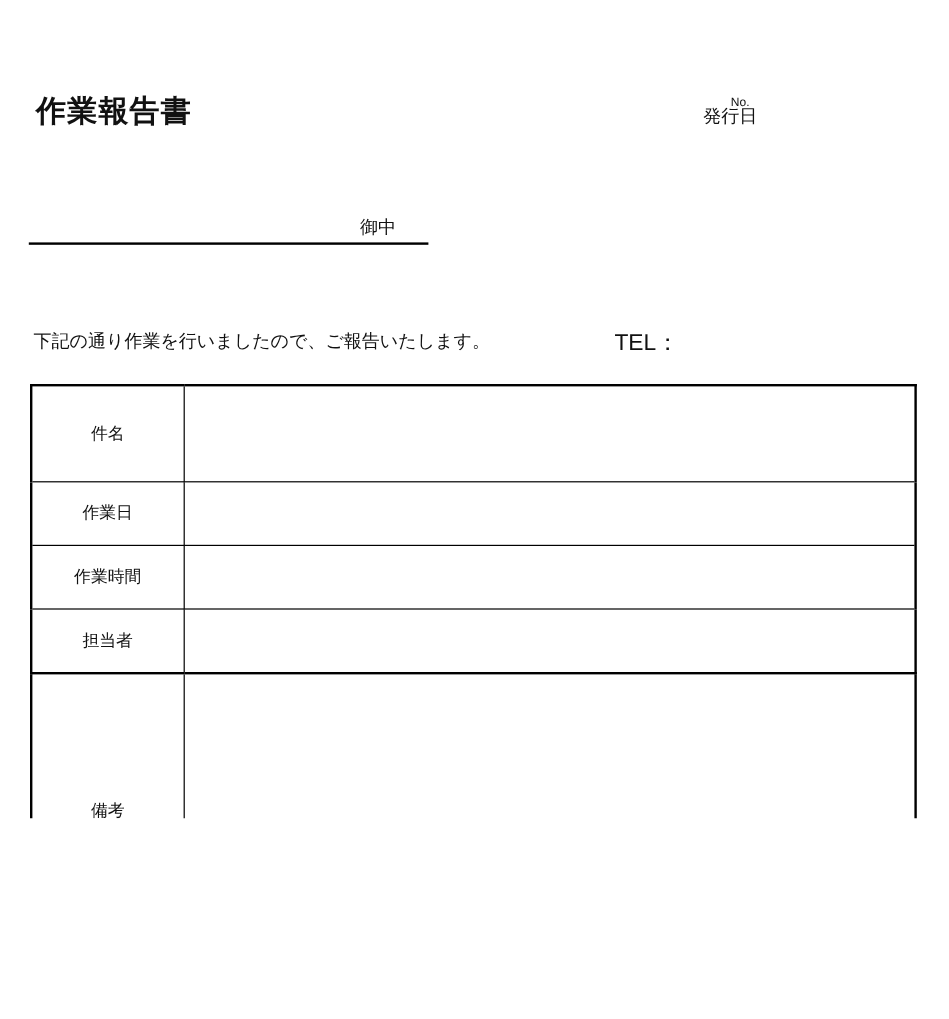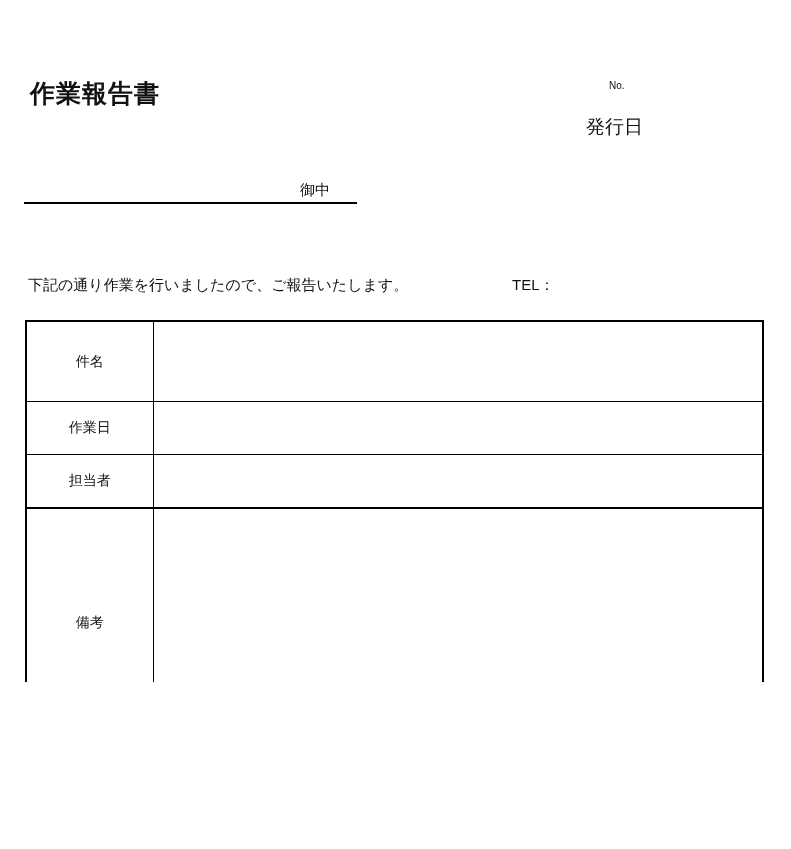--- a/index.html
+++ b/index.html
@@ -36,24 +36,25 @@
     position: absolute;
     left: 609px;
     top: 80px;
     font-size: 10px;
     line-height: 1.1;
     white-space: nowrap;
   }
   .issue-date-label {
     position: absolute;
     left: 586px;
-    top: 117px;
-    font-size: 19px;
+    top: 91px;
+    font-size: 15px;
     line-height: 1.1;
     white-space: nowrap;
+    font-family: Liberation Mono, monospace;
   }
 
   
   .addressee-rule {
     position: absolute;
     left: 24px;
     top: 202px;
     width: 333px;
     height: 0;
     border-top: 2px solid #000000;
@@ -73,21 +74,21 @@
     left: 28px;
     top: 276px;
     font-size: 15px;
     line-height: 1.2;
     white-space: nowrap;
   }
   .tel-label {
     position: absolute;
     left: 512px;
     top: 276px;
-    font-size: 15px;
+    font-size: 19px;
     line-height: 1.2;
     white-space: nowrap;
   }
 
   
   .form-table {
     position: absolute;
     left: 25px;
     top: 320px;
     width: 737px;
@@ -161,20 +162,24 @@
     </colgroup>
     <tbody>
       <tr class="row-kenmei">
         <td class="cell-label">件名</td>
         <td class="cell-value"></td>
       </tr>
       <tr class="row-sagyoubi">
         <td class="cell-label">作業日</td>
         <td class="cell-value"></td>
       </tr>
+      <tr class="row-jikan">
+        <td class="cell-label">作業時間</td>
+        <td class="cell-value"></td>
+      </tr>
       <tr class="row-tanto">
         <td class="cell-label">担当者</td>
         <td class="cell-value"></td>
       </tr>
       <tr class="row-bikou">
         <td class="cell-label">備考</td>
         <td class="cell-value"></td>
       </tr>
     </tbody>
   </table>

